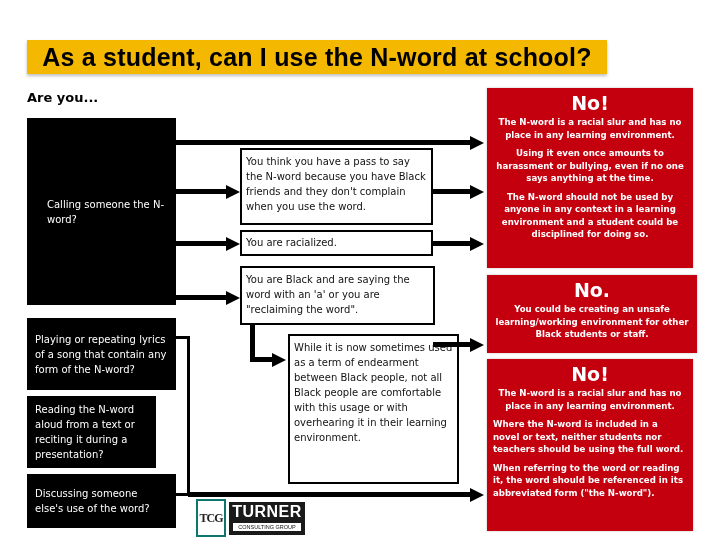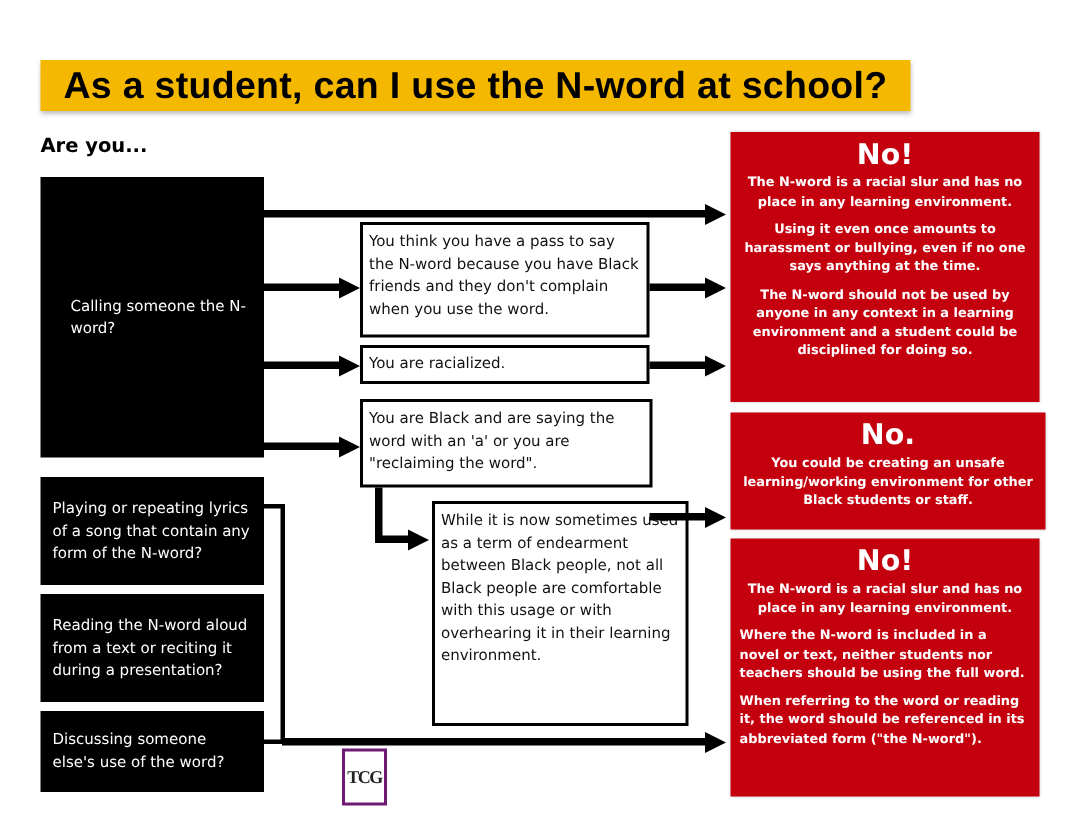--- a/index.html
+++ b/index.html
@@ -30,21 +30,21 @@
 </div>
 
 <div class="abs are-you">Are you...</div>
 
 <div class="abs black-box" style="left:27px; top:118px; width:149px; height:187px;padding-left:20px;">
   <span>Calling someone the N-word?</span>
 </div>
 <div class="abs black-box" style="left:27px; top:318px; width:149px; height:72px;">
   <span>Playing or repeating lyrics of a song that contain any form of the N-word?</span>
 </div>
-<div class="abs black-box" style="left:27px; top:396px; width:149px; height:72px;">
+<div class="abs black-box" style="left:27px; top:396px; width:129px; height:72px;">
   <span>Reading the N-word aloud from a text or reciting it during a presentation?</span>
 </div>
 <div class="abs black-box" style="left:27px; top:474px; width:149px; height:54px;">
   <span>Discussing someone else's use of the word?</span>
 </div>
 
 <div class="abs hline" style="left:176px; top:140px; width:294px;"></div>
 <div class="abs arrowhead" style="left:470px; top:136px;"></div>
 
 <div class="abs hline" style="left:176px; top:189px; width:52px;"></div>
@@ -101,16 +101,20 @@
 </div>
 
 <div class="abs red-box" style="left:487px; top:359px; width:206px; height:172px;">
   <div class="red-head">No!</div>
   <p class="red-p">The N-word is a racial slur and has no place in any learning environment.</p>
   <p class="red-p" style="text-align:left;">Where the N-word is included in a novel or text, neither students nor teachers should be using the full word.</p>
   <p class="red-p" style="text-align:left;">When referring to the word or reading it, the word should be referenced in its abbreviated form ("the N-word").</p>
 </div>
 
 <div class="abs logo">
-  <div class="abs" style="left:0; top:0; width:30px; height:38px; border:2px solid #701a75; box-sizing:border-box; display:flex; align-items:center; justify-content:center; background:#fff;margin-left:32px;">
+  <div class="abs" style="left:0; top:0; width:30px; height:38px; border:2px solid #0f766e; box-sizing:border-box; display:flex; align-items:center; justify-content:center; background:#fff;">
     <span style="font-family:'Liberation Serif', serif; font-weight:bold; font-size:12px; color:#222; letter-spacing:-1px;">TCG</span>
+  </div>
+  <div class="abs" style="left:33px; top:3px; width:76px; height:33px; background:#1a1a1a; box-sizing:border-box;">
+    <div style="text-align:center; font-family:'Liberation Sans', sans-serif; font-weight:bold; font-size:16px; color:#fff; line-height:20px; letter-spacing:0.5px;">TURNER</div>
+    <div style="margin:1px 4px 0 4px; background:#fff; text-align:center; font-family:'Liberation Sans', sans-serif; font-size:5.5px; line-height:8px; color:#111;">CONSULTING GROUP</div>
   </div>
 </div>
 
 </body></html>

